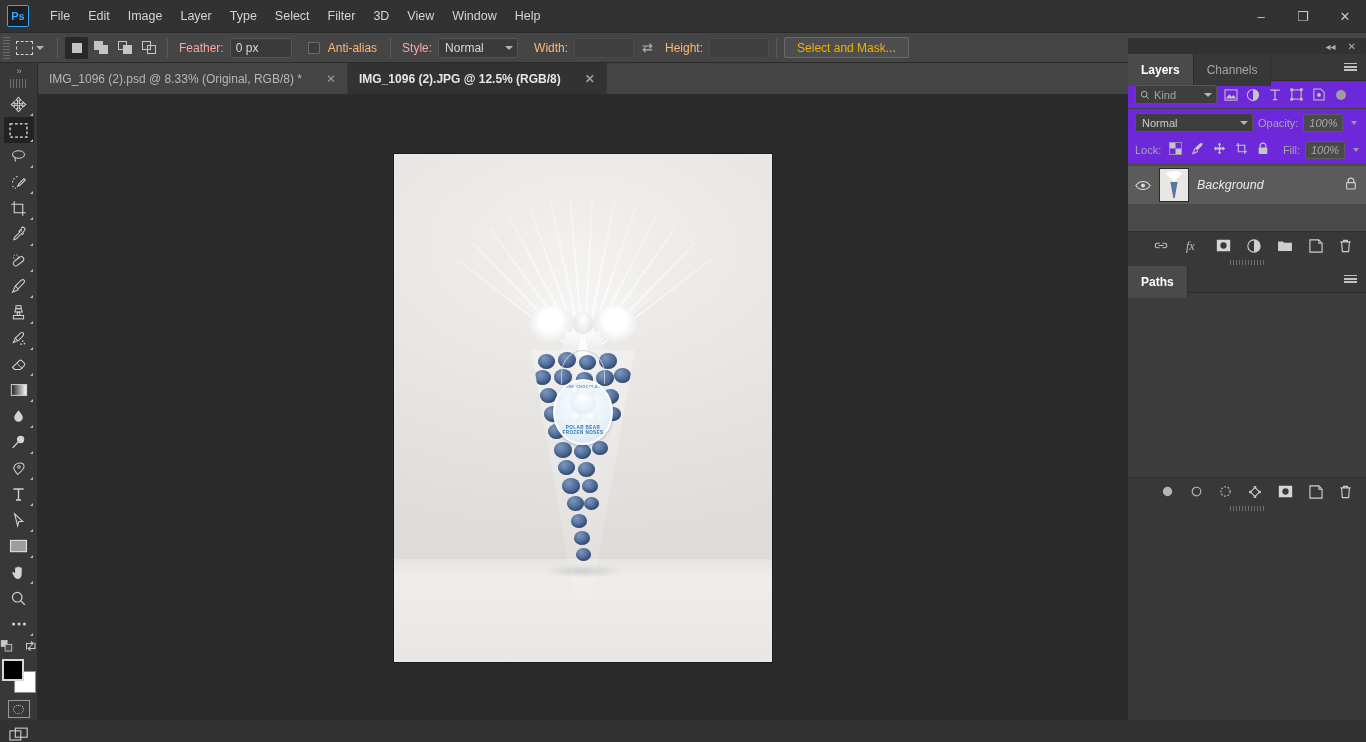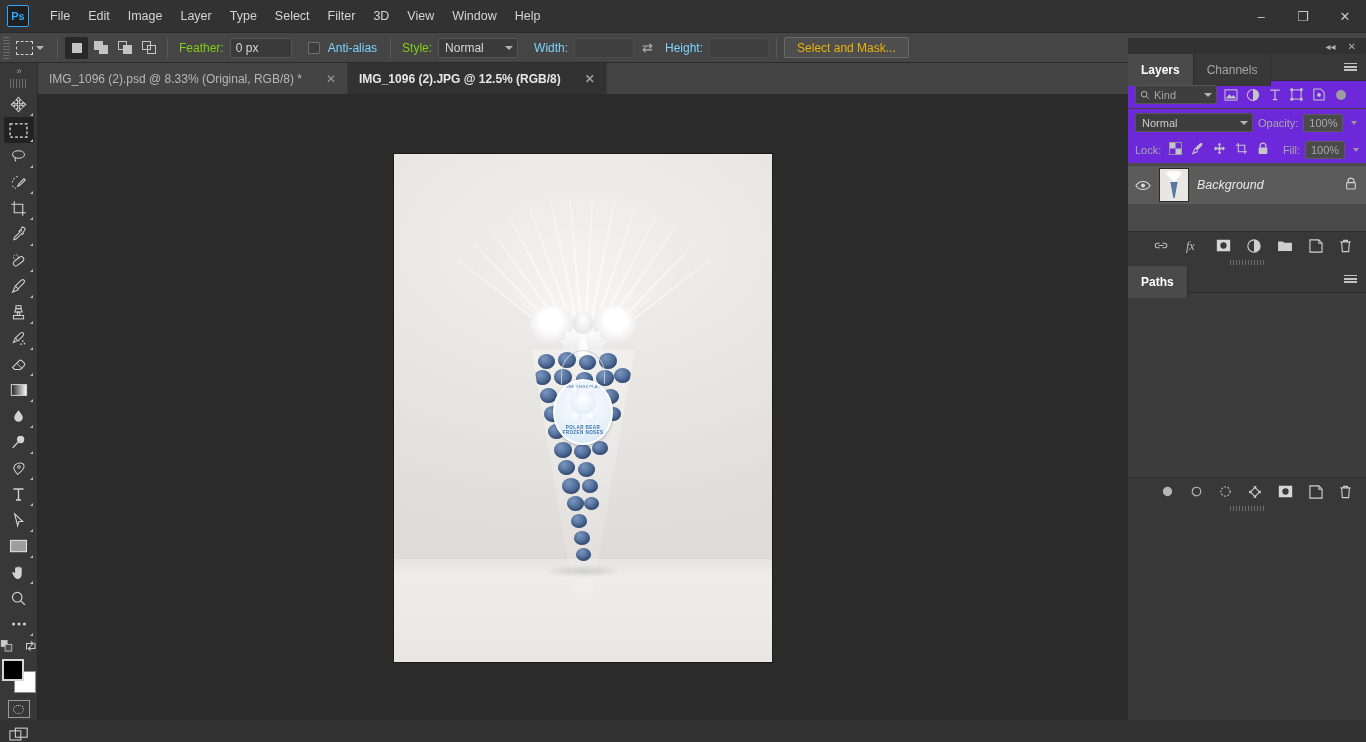--- a/index.html
+++ b/index.html
@@ -67,22 +67,22 @@
     width: 23px; height: 22px; display: flex; align-items: center; justify-content: center;
     background: #454545; border-radius: 2px;
   }
   .sel-mode.active { background: #282828; }
   .sq { width: 10px; height: 10px; background: #c4c4c4; }
   .sq-pair { position: relative; width: 14px; height: 13px; }
   .sq-pair i { position: absolute; display: block; width: 9px; height: 9px; background: #c4c4c4; }
   .sq-pair i.b { background: #c4c4c4; left: 5px; top: 4px; }
   .sq-pair i.a { left: 0; top: 0; }
   .sq-pair.outline i.a { background: transparent; border: 1px solid #c4c4c4; }
-  .opt-label { color: #84cc16; margin: 0 6px 0 4px; font-size: 12px; }
-  .opt-label.dim { color: #7dd3fc; }
+  .opt-label { color: #fca5a5; margin: 0 6px 0 4px; font-size: 12px; }
+  .opt-label.dim { color: #fdba74; }
   .opt-input {
     background: #3a3a3a; border: 1px solid #555; height: 20px; border-radius: 2px;
     color: #d7d7d7; font-size: 12px; padding: 0 5px; line-height: 18px;
   }
   .opt-input.w-feather { width: 62px; }
   .opt-input.w-small { width: 60px; color: #8a8a8a; background: #3f3f3f; border-color: #4c4c4c; }
   .checkbox {
     width: 12px; height: 12px; border: 1px solid #6d6d6d; background: #3d3d3d; border-radius: 1px; margin-right: 4px;
   }
   .select-box {
@@ -308,21 +308,21 @@
     height: 27px; display: flex; align-items: center; padding: 0 7px; gap: 5px;
   }
   .blend-select {
     width: 118px; height: 19px; background: #3e3e3e; border: 1px solid #565656; border-radius: 2px;
     display: flex; align-items: center; justify-content: space-between;
     padding: 0 4px 0 6px; color: #cbcbcb; font-size: 11px;
   }
   .small-lbl { color: #a9a9a9; font-size: 11px; }
   .num-box {
     width: 40px; height: 18px; background: #4a4a4a; border: 1px solid #5c5c5c; border-radius: 2px;
-    color: #a9a9a9; font-size: 11px; display: flex; align-items: center; justify-content: center;
+    color: #a9a9a9; font-size: 11px; display: flex; align-items: center; justify-content: center; font-style: italic;
   }
   .mini-caret { width: 0; height: 0; border-left: 3.5px solid transparent; border-right: 3.5px solid transparent; border-top: 4px solid #9b9b9b; margin-left: 3px; }
   .lock-icons { display: flex; gap: 9px; align-items: center; margin-left: 3px; }
   .layer-list { background: #4a4a4a; height: 68px; padding-top: 3px; }
   .layer-row {
     height: 38px; display: flex; align-items: center; gap: 8px;
     background: #5b5b5b; padding: 0 9px 0 6px;
   }
   .eye { width: 17px; display: flex; align-items: center; justify-content: center; color: #d8d8d8; }
   .thumb {

